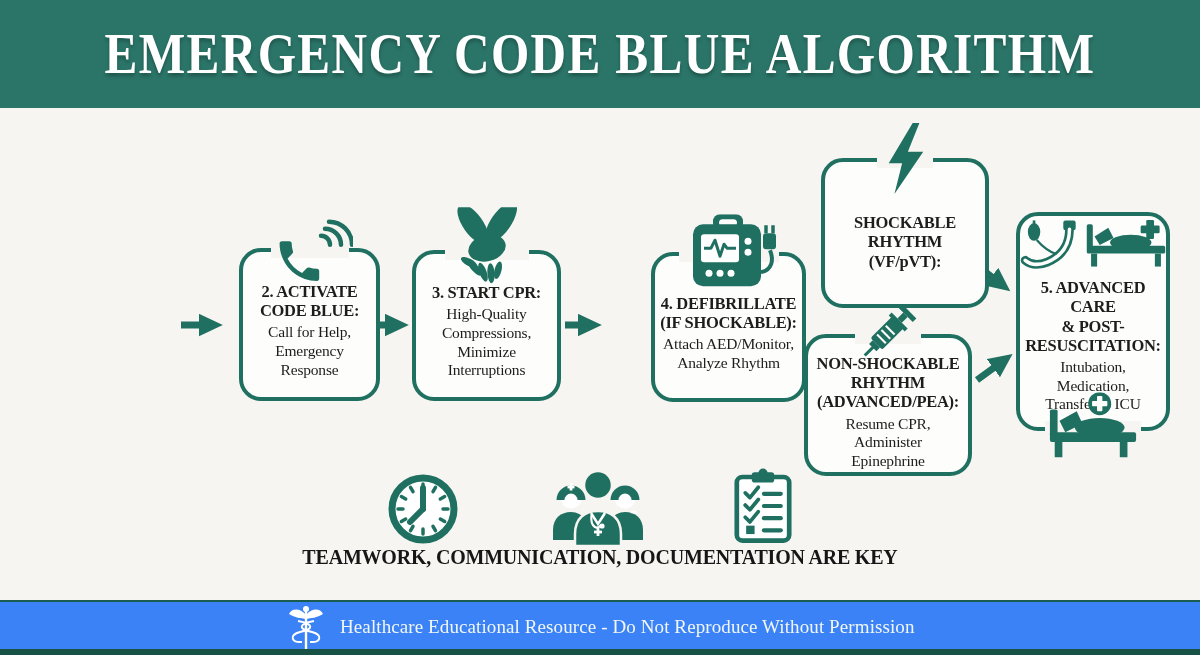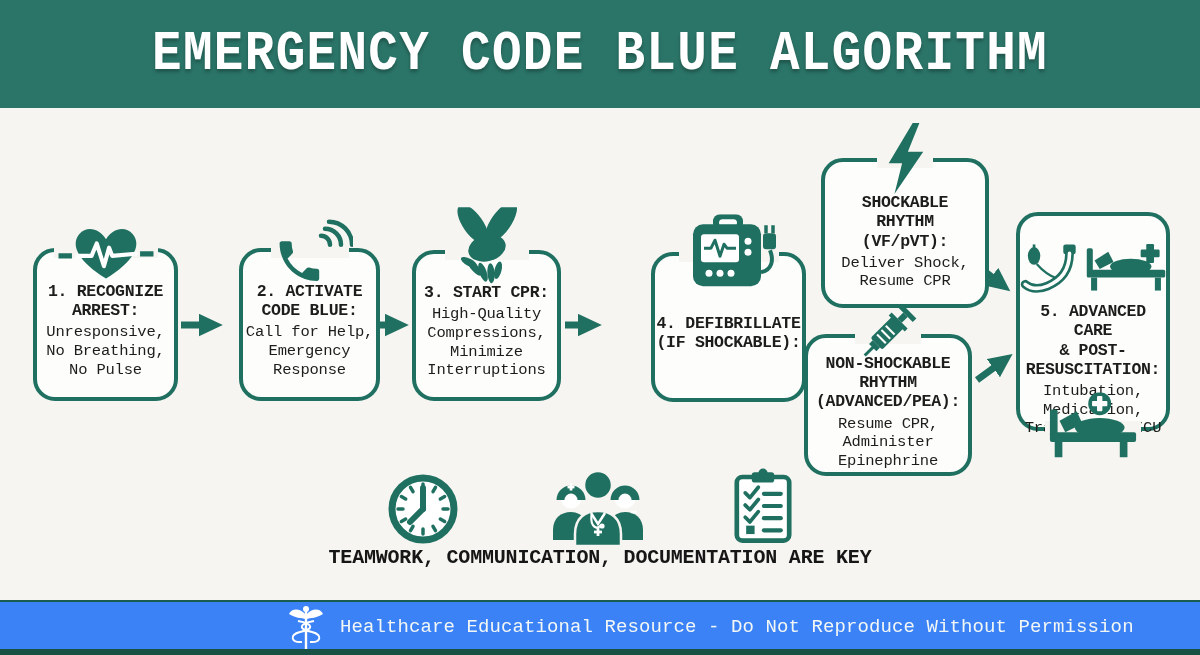--- a/index.html
+++ b/index.html
@@ -1,17 +1,17 @@
 <!DOCTYPE html>
 <html><head>
 <meta charset="utf-8">
 <style>
   html,body{margin:0;padding:0;background:#e8e8e8;}
   #stage{position:relative;width:1200px;height:655px;background:#F7F5F1;overflow:hidden;
-         font-family:Liberation Mono, monospace;color:#1D1D1B;}
+         font-family:Liberation Serif, serif;color:#1D1D1B;}
   
   #hdr{position:absolute;left:0;top:0;width:1200px;height:108px;background:#2B7568;
        display:flex;align-items:center;justify-content:center;}
   #hdr h1{margin:0;color:#fff;font-size:56px;font-weight:700;letter-spacing:1.5px;white-space:nowrap;
           transform:scaleX(.88);text-shadow:0 3px 4px rgba(0,0,0,.28);}
   
   .node{position:absolute;background:#FDFDFC;border:4.5px solid #1F7060;border-radius:22px;
         display:flex;flex-direction:column;align-items:center;justify-content:center;
         text-align:center;box-sizing:border-box;z-index:2;}
   .gap{position:absolute;top:-6px;height:12px;background:#F7F5F1;left:50%;transform:translateX(-50%);}
@@ -53,36 +53,20 @@
       <path d="M181 325 L206 325" marker-end="url(#ah)"></path>
       <path d="M371 325 L392 325" marker-end="url(#ah)"></path>
       <path d="M565 325 L585 325" marker-end="url(#ah)"></path>
       <path d="M762 297 L784 281" marker-end="url(#ah)"></path>
       <path d="M762 352 L785 368" marker-end="url(#ah)"></path>
       <path d="M975 264 L997 281" marker-end="url(#ah)"></path>
       <path d="M977 380 L999 364" marker-end="url(#ah)"></path>
     </g>
   </svg>
 
-  <div class="node" style="left:33px;top:248px;width:145px;height:153px;padding-top:12px;">
-    <div class="gap" style="width:104px;"></div>
-    <div class="topicon">
-      <svg width="100" height="64" viewBox="0 0 96 62">
-        <path d="M2 36 H15" stroke="#1F7060" stroke-width="5"></path>
-        <path d="M81 34 H94" stroke="#1F7060" stroke-width="5"></path>
-        <path d="M48 58 C22 42 13 26 22 15 C30 6 42 10 48 20 C54 10 66 6 74 15 C83 26 74 42 48 58 Z" fill="#1F7060"></path>
-        <polyline points="20,36 34,36 39,24 46,46 51,28 54,36 77,34" stroke="#fff" stroke-width="4" fill="none" stroke-linejoin="round" stroke-linecap="round"></polyline>
-      </svg>
-    </div>
-    <div class="ttl">1. RECOGNIZE
-ARREST:</div>
-    <div class="bod">Unresponsive,
-No Breathing,
-No Pulse</div>
-  </div>
 
   <div class="node" style="left:239px;top:248px;width:141px;height:153px;padding-top:12px;">
     <div class="gap" style="width:78px;"></div>
     <div class="topicon">
       <svg width="86" height="64" viewBox="0 0 86 64">
         <path transform="translate(6,16) scale(2.2)" fill="#1F7060" d="M6.62,10.79c1.44,2.83,3.76,5.14,6.59,6.59l2.2-2.2c0.27-0.27,0.67-0.36,1.02-0.24c1.12,0.37,2.33,0.57,3.57,0.57c0.55,0,1,0.45,1,1V20c0,0.55-0.45,1-1,1c-9.39,0-17-7.61-17-17c0-0.55,0.45-1,1-1h3.5c0.55,0,1,0.45,1,1c0,1.25,0.2,2.45,0.57,3.57c0.11,0.35,0.03,0.74-0.25,1.02L6.62,10.79z"></path>
         <g stroke="#1F7060" stroke-width="4.5" fill="none" stroke-linecap="round">
           <path d="M54 17 a9 9 0 0 1 9 9"></path>
           <path d="M58 10 a16 16 0 0 1 16 16"></path>
           <path d="M62 3 a23 23 0 0 1 23 23"></path>
@@ -133,34 +117,34 @@
         <circle cx="30" cy="59" r="3.5" fill="#fff"></circle>
         <circle cx="41" cy="59" r="3.5" fill="#fff"></circle>
         <circle cx="52" cy="59" r="3.5" fill="#fff"></circle>
         <path d="M82 58 C93 56 95 46 91 36" stroke="#1F7060" stroke-width="4" fill="none"></path>
         <rect x="84" y="19" width="13" height="16" rx="3" fill="#1F7060"></rect>
         <path d="M87 11 V19 M94 11 V19" stroke="#1F7060" stroke-width="3.5"></path>
       </svg>
     </div>
     <div class="ttl">4. DEFIBRILLATE
 (IF SHOCKABLE):</div>
+    <div class="bod">Attach AED/Monitor,
+Analyze Rhythm</div>
   </div>
 
   <div class="node" style="left:803px;top:158px;width:168px;height:150px;padding-top:18px;margin-left:18px;">
     <div class="gap" style="width:56px;"></div>
     <div class="topicon" style="transform:translate(-50%,-55%);">
       <svg width="48" height="72" viewBox="0 0 50 74">
         <path d="M33 0 L8 42 H22 L14 74 L44 30 H28 L40 0 Z" fill="#1F7060"></path>
       </svg>
     </div>
     <div class="ttl">SHOCKABLE
 RHYTHM
 (VF/pVT):</div>
-    <div class="bod">Deliver Shock,
-Resume CPR</div>
   </div>
 
   <div class="node" style="left:804px;top:334px;width:168px;height:142px;padding-top:14px;">
     <div class="gap" style="width:66px;"></div>
     <div class="topicon" style="transform:translate(-50%,-58%);">
       <svg width="72" height="72" viewBox="0 0 70 70">
         <g transform="rotate(-45 35 35)" fill="#1F7060">
           <line x1="3" y1="35" x2="16" y2="35" stroke="#1F7060" stroke-width="3"></line>
           <rect x="14" y="30" width="5" height="10"></rect>
           <rect x="19" y="27" width="30" height="16" rx="2"></rect>
@@ -174,21 +158,21 @@
       </svg>
     </div>
     <div class="ttl">NON-SHOCKABLE
 RHYTHM
 (ADVANCED/PEA):</div>
     <div class="bod">Resume CPR,
 Administer
 Epinephrine</div>
   </div>
 
-  <div class="node" style="left:1016px;top:212px;width:154px;height:219px;justify-content:flex-start;padding-top:28px;">
+  <div class="node" style="left:1016px;top:212px;width:154px;height:219px;justify-content:flex-start;padding-top:4px;">
     <div class="gap-b" style="width:96px;"></div>
     <div style="display:flex;align-items:flex-start;gap:4px;margin-bottom:4px;">
       <span>
         <svg width="62" height="54" viewBox="0 0 70 60">
           <rect x="50" y="0" width="14" height="11" rx="2.5" fill="#1F7060"></rect>
           <path d="M57 10 C57 28 49 40 32 47 C22 51 13 50 7 45" stroke="#1F7060" stroke-width="10" fill="none" stroke-linecap="round"></path>
           <path d="M57 10 C57 28 49 40 32 47 C22 51 13 50 7 45" stroke="#FDFDFC" stroke-width="4" fill="none" stroke-linecap="round"></path>
           <line x1="17" y1="0" x2="17" y2="4" stroke="#1F7060" stroke-width="3"></line>
           <ellipse cx="17" cy="13" rx="7" ry="10" fill="#1F7060"></ellipse>
           <path d="M20 22 C27 30 34 35 42 38" stroke="#1F7060" stroke-width="2.5" fill="none"></path>

